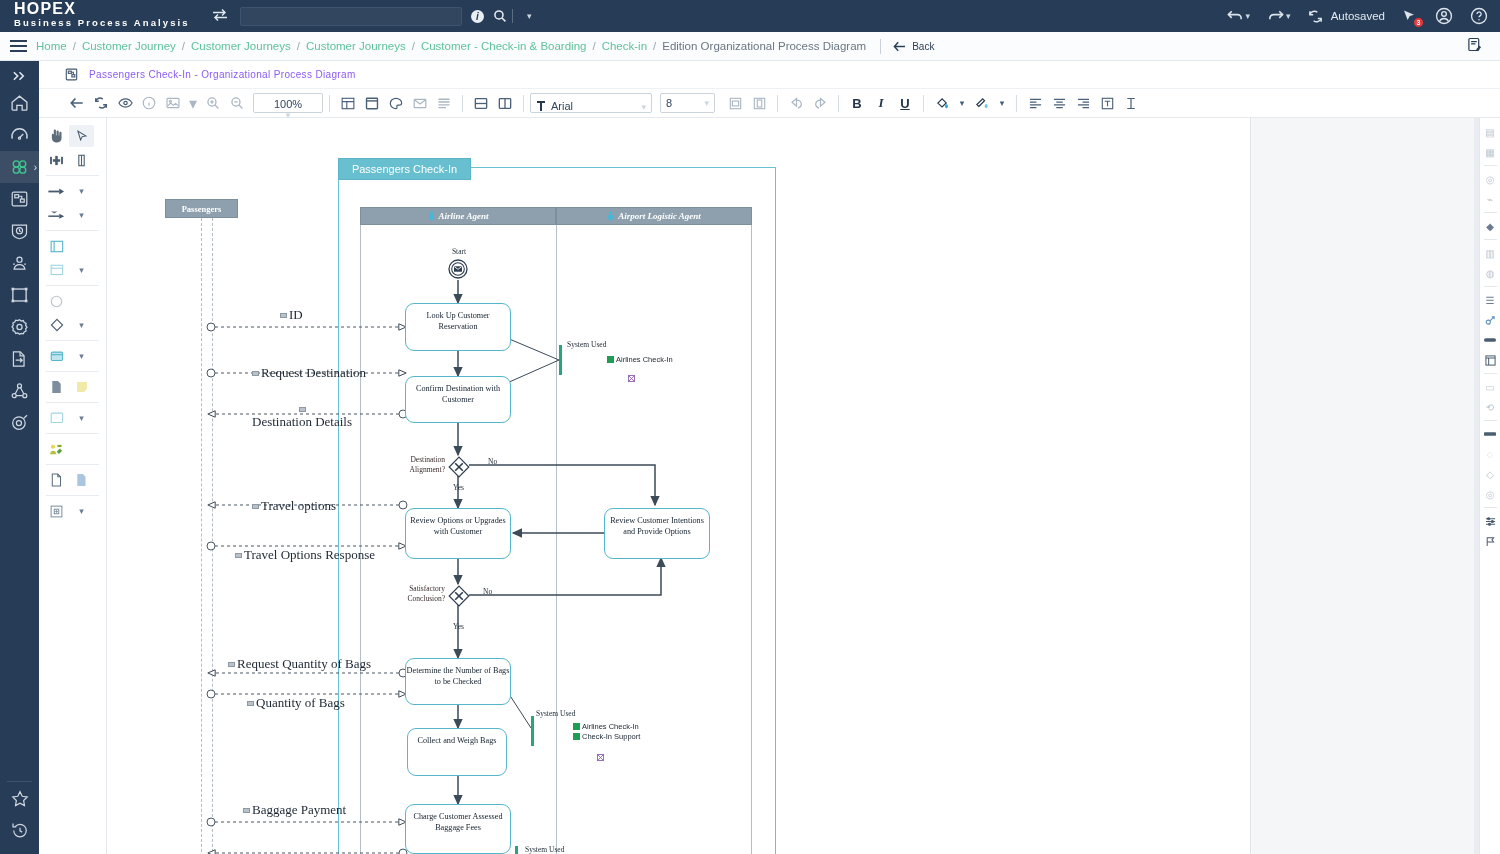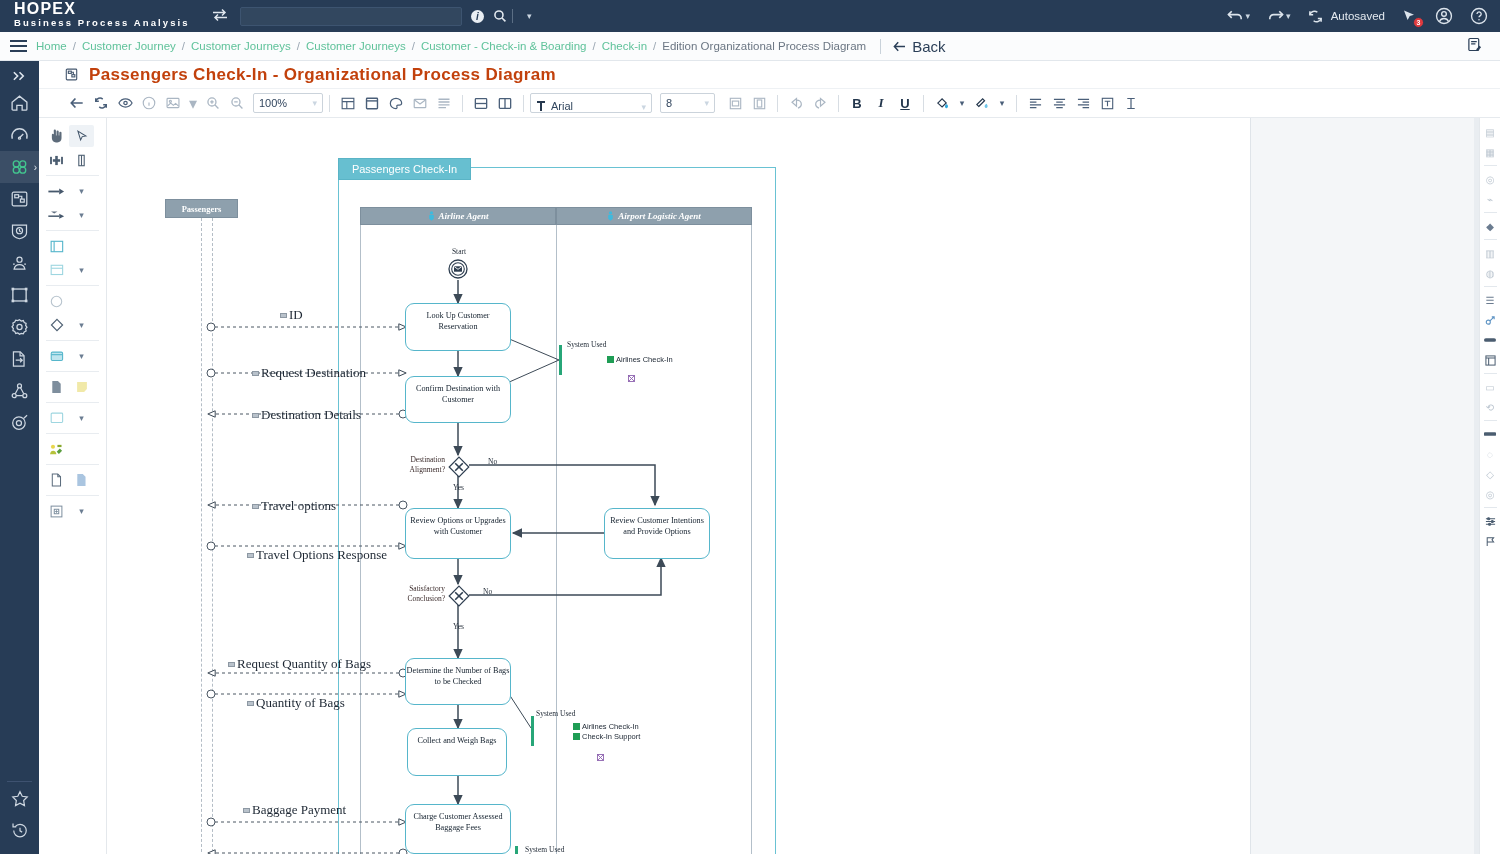--- a/index.html
+++ b/index.html
@@ -66,21 +66,21 @@
   }
   .hamburger { width: 36px; display:flex; flex-direction:column; align-items:center;
                gap:3px; cursor:pointer; }
   .hamburger span { display:block; width:17px; height:2px; background:#2b3f58; }
   .crumbs { display: flex; align-items: center; font-size: 11.5px; }
   .crumb { color: #5fc29a; cursor: pointer; white-space: nowrap; }
   .crumb.last { color: #6b7683; cursor: default; }
   .crumb-sep { color: #9aa6b2; margin: 0 6px; }
   .crumb-div { width:1px; height:15px; background:#c9d2da; margin: 0 12px 0 14px; }
   .back-link { display:flex; align-items:center; gap:6px; color:#2b3f58;
-               font-size:15px; cursor:pointer; }
+               font-size:10px; cursor:pointer; }
   .crumb-right { margin-left:auto; padding-right:18px; cursor:pointer; color:#2b3f58; }
 
   
   .rail {
     position: absolute; top: 61px; left: 0; width: 39px; height: 793px;
     background: #273c56;
     display: flex; flex-direction: column; align-items: center;
   }
   .rail-ico {
     width: 39px; height: 32px; display: flex; align-items: center; justify-content: center;
@@ -94,39 +94,39 @@
               justify-content:center; color:#cfd8e2; cursor:pointer; }
   .rail-divider { width:25px; height:1px; background:#3e5270; }
 
   
   .dochead {
     position: absolute; top: 61px; left: 39px; width: 1461px; height: 28px;
     background: #ffffff; display: flex; align-items: center; padding-left: 26px;
     border-bottom: 1px solid #eef1f4;
   }
   .dochead .dicon { color:#45586f; margin-right: 11px; display:flex; }
-  .doctitle { font-size: 17px; font-weight: bold; color: #c2410c; letter-spacing: .35px; }
+  .doctitle { font-size: 10px; font-weight: normal; color: #8b5cf6; letter-spacing: .35px; }
 
   
   .toolbar {
     position: absolute; top: 89px; left: 39px; width: 1461px; height: 29px;
     background: #ffffff; display: flex; align-items: center; padding-left: 26px;
     border-bottom: 1px solid #e6eaee;
   }
   .tool {
     width: 24px; height: 22px; display: flex; align-items: center; justify-content: center;
     color: #4a5f79; cursor: pointer; flex: none;
   }
   .tool.dim { color: #aab6c3; }
   .tool.tiny { width: 16px; }
   .tsep { width:1px; height:17px; background:#d7dde3; margin: 0 6px; flex:none; }
   .zoomsel {
     width: 70px; height: 20px; border:1px solid #cbd3db; border-radius:2px;
     display:flex; align-items:center; justify-content:space-between;
-    padding: 4px 5px; font-size: 11px; color:#32465e; cursor:pointer; margin-left:4px;
+    padding: 4px 5px; font-size: 11px; color:#32465e; cursor:pointer; margin-left:4px;flex-direction:column;
   }
   .fontsel {
     width: 122px; height: 20px; border:1px solid #cbd3db; border-radius:2px;
     display:flex; align-items:flex-end; padding: 0 5px; font-size:11px;
     color:#32465e; cursor:pointer; gap:5px;
   }
   .fontsel .fname { flex:1; }
   .sizesel {
     width: 55px; height: 20px; border:1px solid #cbd3db; border-radius:2px;
     display:flex; align-items:center; justify-content:space-between;
@@ -904,29 +904,29 @@
     <div class="msglabel dg" style="left:173px; top:189px; flex-direction:column; gap:0; align-items:flex-start;">
       <span style="display:flex; align-items:center; gap:2px;">
         <span class="env"></span>
         <span>ID</span>
       </span>
     </div>
     <div class="msglabel dg" style="left:145px; top:247px;">
       <span class="env"></span>
       <span>Request Destination</span>
     </div>
-    <div class="msglabel dg" style="left:145px; top:289px;">
+    <div class="msglabel dg" style="left:145px; top:289px;flex-direction:column;">
       <span class="env"></span>
       <span>Destination Details</span>
     </div>
     <div class="msglabel dg" style="left:145px; top:380px;">
       <span class="env"></span>
       <span>Travel options</span>
     </div>
-    <div class="msglabel dg" style="left:140px; top:429px;">
+    <div class="msglabel dg" style="left:128px; top:429px;">
       <span class="env"></span>
       <span>Travel Options Response</span>
     </div>
     <div class="msglabel dg" style="left:121px; top:538px;">
       <span class="env"></span>
       <span>Request Quantity of Bags</span>
     </div>
     <div class="msglabel dg" style="left:140px; top:577px;">
       <span class="env"></span>
       <span>Quantity of Bags</span>

